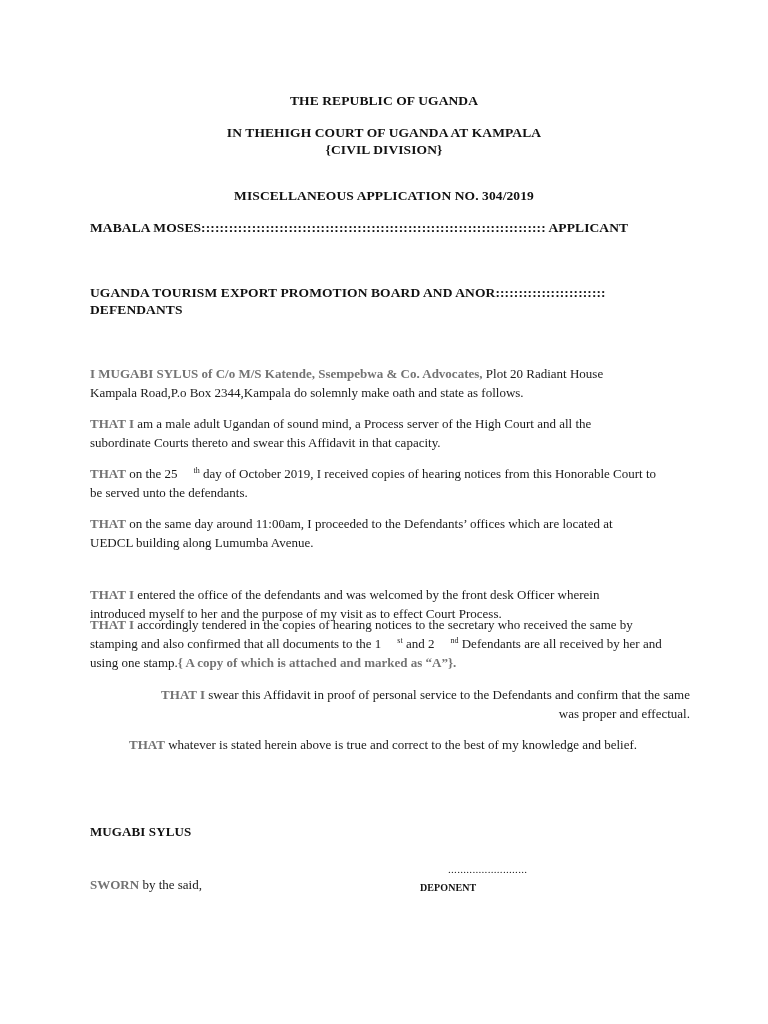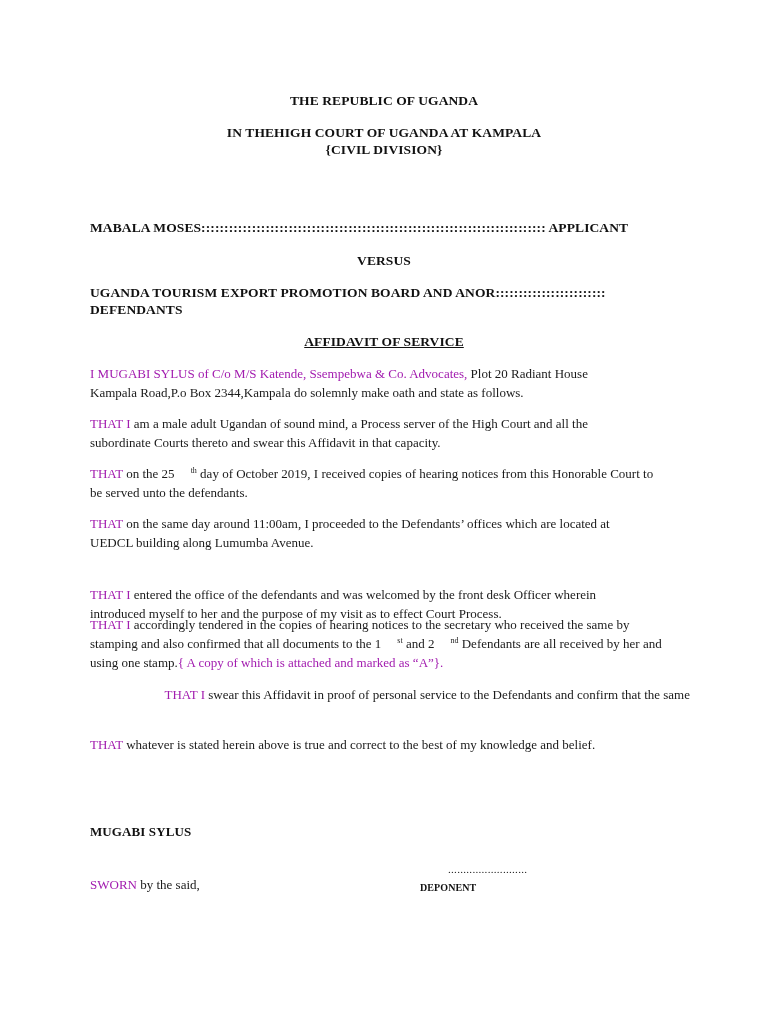--- a/index.html
+++ b/index.html
@@ -41,47 +41,44 @@
       font-size: 13px;
       line-height: 19px;
       color: #1a1a1a;
     }
     .para {
       position: absolute;
       left: 90px;
       width: 600px;
       white-space: normal;
     }
-    b { font-weight: normal; color: #a21caf; }
+    b { font-weight: bold; color: #737373; }
     sup { font-size: 8px; vertical-align: super; line-height: 0; padding-left: 16px; }
     .underline { text-decoration: underline; }
     .line { display: block; white-space: nowrap; }
   </style>
 </head>
 <body>
 
 <div class="page">
 
   <div class="abs center heading" style="top:93px;">THE REPUBLIC OF UGANDA</div>
   <div class="abs center heading" style="top:125px;">IN THEHIGH COURT OF UGANDA AT KAMPALA</div>
   <div class="abs center heading" style="top:142px;">{CIVIL DIVISION}</div>
+  <div class="abs center heading" style="top:188px;">MISCELLANEOUS APPLICATION NO. 304/2019</div>
 
   <div class="abs heading" style="left:90px; top:220px;">
     <span>MABALA MOSES</span><span>:::::::::::::::::::::::::::::::::::::::::::::::::::::::::::::::::::::::::::</span>
     <span>APPLICANT</span>
   </div>
-  <div class="abs center heading" style="top:253px;">VERSUS</div>
   <div class="abs heading" style="left:90px; top:285px;">
     <span>UGANDA TOURISM EXPORT PROMOTION BOARD AND ANOR</span><span>::::::::::::::::::::::::</span>
   </div>
   <div class="abs heading" style="left:90px; top:302px;">DEFENDANTS</div>
 
-  <div class="abs center heading" style="top:334px;">
-    <span class="underline">AFFIDAVIT OF SERVICE</span>
-  </div>
 
   <div class="para body-text" style="top:364px;">
     <span class="line"><b>I MUGABI SYLUS of C/o M/S Katende, Ssempebwa &amp; Co. Advocates,</b><span> Plot 20 Radiant House</span></span>
     <span class="line">Kampala Road,P.o Box 2344,Kampala do solemnly make oath and state as follows.</span>
   </div>
 
   <div class="para body-text" style="top:414px;">
     <span class="line"><b>THAT I</b><span> am a male adult Ugandan of sound mind, a Process server of the High Court and all the</span></span>
     <span class="line">subordinate Courts thereto and swear this Affidavit in that capacity.</span>
   </div>
@@ -102,23 +99,24 @@
   </div>
 
   <div class="para body-text" style="top:615px;">
     <span class="line"><b>THAT I</b><span> accordingly tendered in the copies of hearing notices to the secretary who received the same by</span></span>
     <span class="line"><span>stamping and also confirmed that all documents to the 1</span><sup>st</sup><span> and 2</span><sup>nd</sup><span> Defendants are all received by her and</span></span>
     <span class="line"><span>using one stamp.</span><b>{ A copy of which is attached and marked as “A”}.</b></span>
   </div>
 
   <div class="para body-text" style="top:685px;text-align:right;">
     <span class="line"><b>THAT I</b><span> swear this Affidavit in proof of personal service to the Defendants and confirm that the same</span></span>
+    <span class="line">was proper and effectual.</span>
   </div>
 
-  <div class="para body-text" style="top:735px;">
+  <div class="para body-text" style="top:735px;margin-left:39px;">
     <span class="line"><b>THAT</b><span> whatever is stated herein above is true and correct to the best of my knowledge and belief.</span></span>
   </div>
 
   <div class="abs body-text" style="left:90px; top:875px;">
     <b>SWORN</b><span> by the said,</span>
   </div>
   <div class="abs heading" style="left:90px; top:824px; font-size:13px;">MUGABI SYLUS</div>
   <div class="abs body-text" style="left:448px; top:860px; font-size:11px; letter-spacing:0.3px;">..........................</div>
   <div class="abs heading" style="left:420px; top:882px; font-size:10px;">DEPONENT</div>
 

